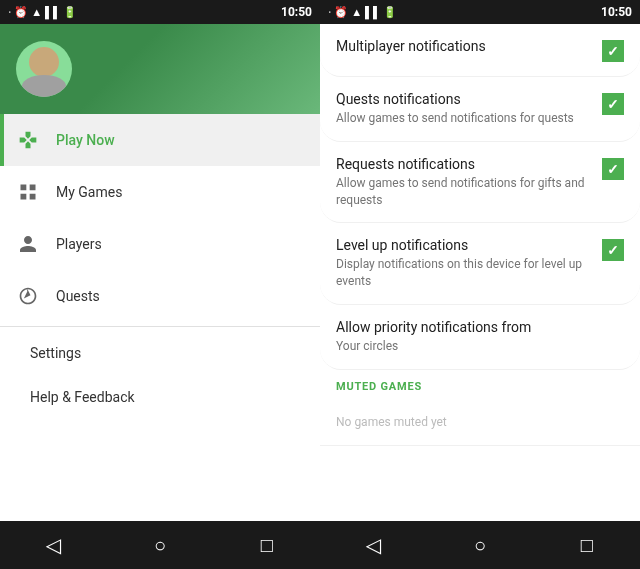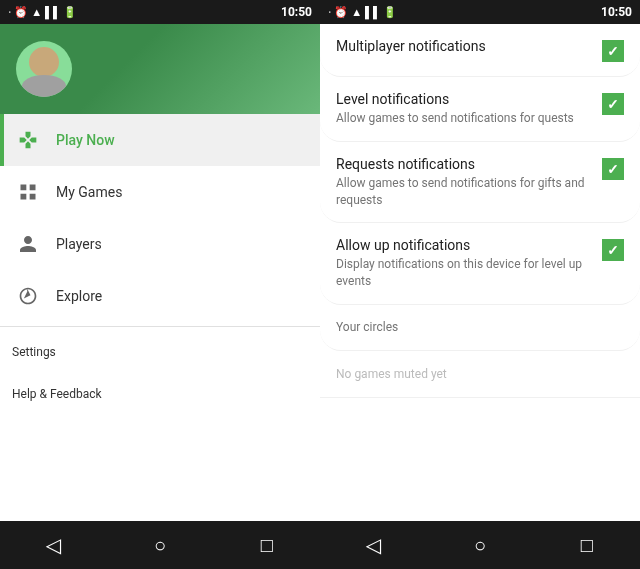--- a/index.html
+++ b/index.html
@@ -110,22 +110,22 @@
     .menu-item.active .menu-label {
       color: #4CAF50;
       font-weight: 500;
     }
     .menu-divider {
       height: 1px;
       background: #e0e0e0;
       margin: 4px 0;
     }
     .menu-text-item {
-      padding: 14px 12px;
-      font-size: 12px;
+      padding: 14px 30px;
+      font-size: 14px;
       color: #333;
       cursor: pointer;
     }
     .right-status-bar {
       height: 24px;
       background: #1a1a1a;
       display: flex;
       align-items: center;
       justify-content: space-between;
       padding: 0 8px;
@@ -314,21 +314,21 @@
       </div>
       <div class="menu-label">Players</div>
     </div>
 
     <div class="menu-item">
       <div class="menu-icon">
         <svg viewBox="0 0 24 24">
             <path d="M12 2C6.5 2 2 6.5 2 12s4.5 10 10 10 10-4.5 10-10S17.5 2 12 2zm0 18c-4.4 0-8-3.6-8-8s3.6-8 8-8 8 3.6 8 8-3.6 8-8 8zm-1-13l-4 8 8-4-4-8z"></path>
           </svg>
       </div>
-      <div class="menu-label">Explore</div>
+      <div class="menu-label">Quests</div>
     </div>
 
     <div class="menu-divider"></div>
 
     <div class="menu-text-item">
       <span>Settings</span>
     </div>
 
     <div class="menu-text-item">
       <span>Help &amp; Feedback</span>
@@ -359,49 +359,51 @@
 
     <div class="notif-item">
       <div class="notif-text">
         <div class="notif-title">Multiplayer notifications</div>
       </div>
       <div class="checkbox-green"></div>
     </div>
 
     <div class="notif-item">
       <div class="notif-text">
-        <div class="notif-title">Level notifications</div>
+        <div class="notif-title">Quests notifications</div>
         <div class="notif-desc">Allow games to send notifications for quests</div>
       </div>
       <div class="checkbox-green"></div>
     </div>
 
     <div class="notif-item">
       <div class="notif-text">
         <div class="notif-title">Requests notifications</div>
         <div class="notif-desc">Allow games to send notifications for gifts and requests</div>
       </div>
       <div class="checkbox-green"></div>
     </div>
 
     <div class="notif-item">
       <div class="notif-text">
-        <div class="notif-title">Allow up notifications</div>
+        <div class="notif-title">Level up notifications</div>
         <div class="notif-desc">Display notifications on this device for level up events</div>
       </div>
       <div class="checkbox-green"></div>
     </div>
 
     <div class="notif-item">
       <div class="notif-text">
+        <div class="notif-title">Allow priority notifications from</div>
         <div class="notif-desc">Your circles</div>
       </div>
     </div>
 
 
+    <div class="section-header">MUTED GAMES</div>
     <div class="muted-text">No games muted yet</div>
 
   </div>
 
   <div class="bottom-nav">
     <div class="nav-btn">◁</div>
     <div class="nav-btn">○</div>
     <div class="nav-btn">□</div>
   </div>
 </div>

